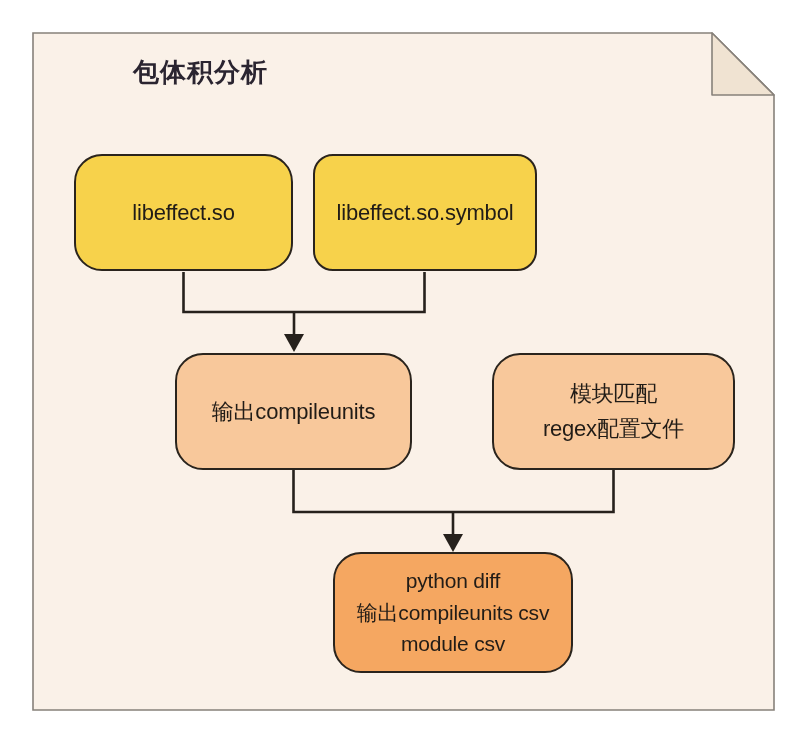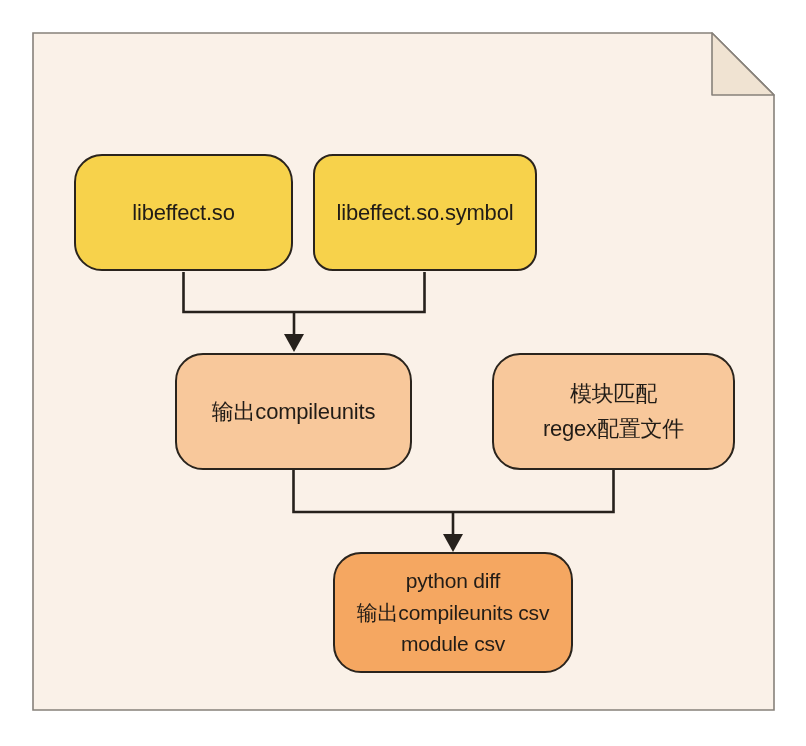--- a/index.html
+++ b/index.html
@@ -66,20 +66,21 @@
 
   <svg class="layer" viewBox="0 0 806 746">
     <path class="connector" d="M183.5,272 L183.5,312 L424.5,312 L424.5,272"></path>
     <path class="connector" d="M294,312 L294,338"></path>
     <polygon class="arrowhead" points="294,352 284,334 304,334"></polygon>
     <path class="connector" d="M293.5,470 L293.5,512 L613.5,512 L613.5,470"></path>
     <path class="connector" d="M453,512 L453,538"></path>
     <polygon class="arrowhead" points="453,552 443,534 463,534"></polygon>
   </svg>
 
+  <div class="diagram-title">包体积分析</div>
 
   <div class="node yellow" id="node-libeffect-so">
     <span>libeffect.so</span>
   </div>
 
   <div class="node yellow" id="node-libeffect-symbol">
     <span>libeffect.so.symbol</span>
   </div>
 
   <div class="node peach" id="node-bloaty">

